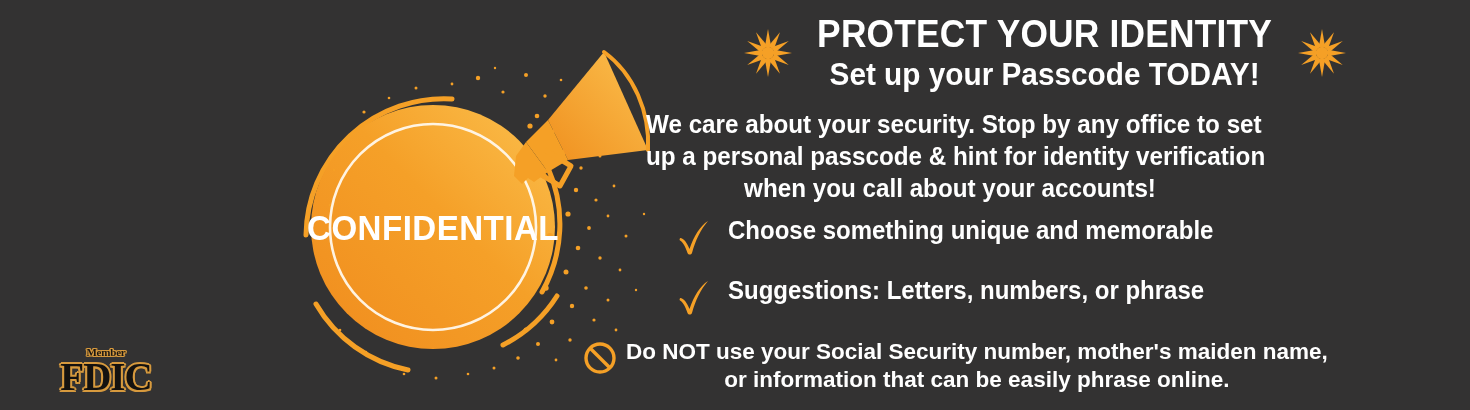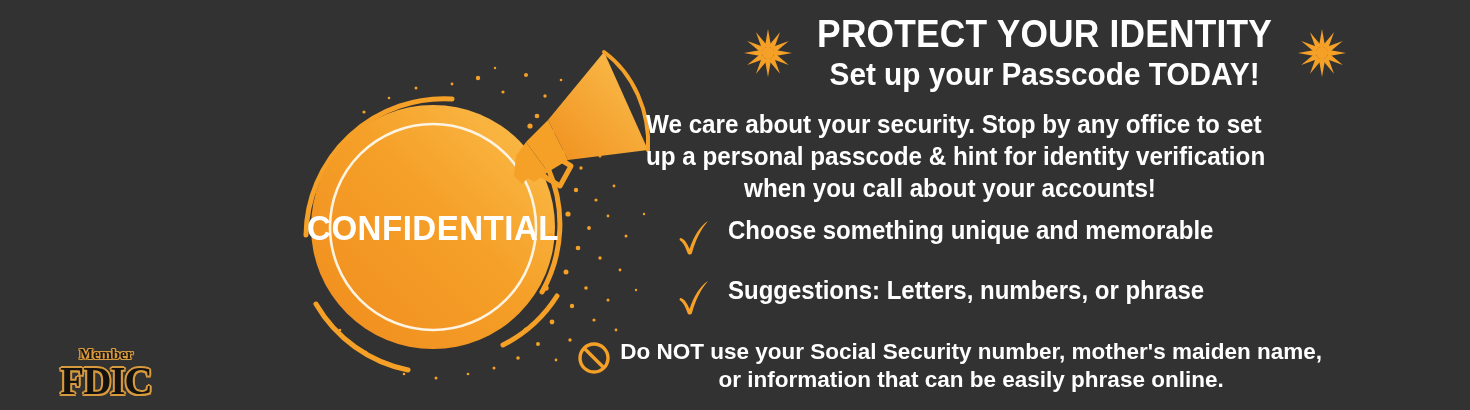--- a/index.html
+++ b/index.html
@@ -41,21 +41,21 @@
     left: 58px;
     top: 347px;
     width: 96px;
     text-align: center;
     line-height: 1;
     user-select: none;
   }
   .fdic-member {
     font-family: "Liberation Serif", serif;
     font-weight: bold;
-    font-size: 15px;
+    font-size: 11px;
     color: #1a1713;
     letter-spacing: -0.2px;
     text-shadow:
       -1px -1px 0 #d79a3e, 1px -1px 0 #d79a3e,
       -1px  1px 0 #d79a3e, 1px  1px 0 #d79a3e,
        0   -1.4px 0 #d79a3e, 0 1.4px 0 #d79a3e,
       -1.4px 0 0 #d79a3e, 1.4px 0 0 #d79a3e;
   }
   .fdic-main {
     font-family: "Liberation Serif", serif;
@@ -173,21 +173,21 @@
     transform-origin: left center;
   }
 
   .warning {
     position: absolute;
     left: -38px;
     top: 338px;
     width: 740px;
     display: flex;
     align-items: flex-start;
-    justify-content: flex-end;
+    justify-content: flex-start;
   }
   .no-icon {
     flex: 0 0 auto;
     width: 36px;
     height: 36px;
     margin-right: 8px;
     margin-top: 2px;
   }
   .no-icon svg { display: block; width: 100%; height: 100%; }
   .warning-text {

